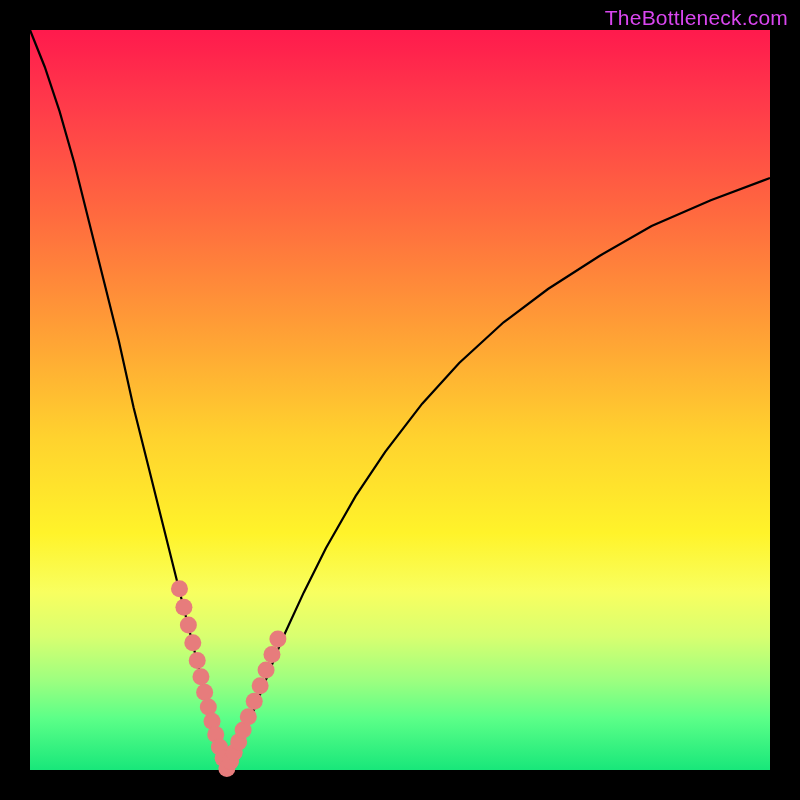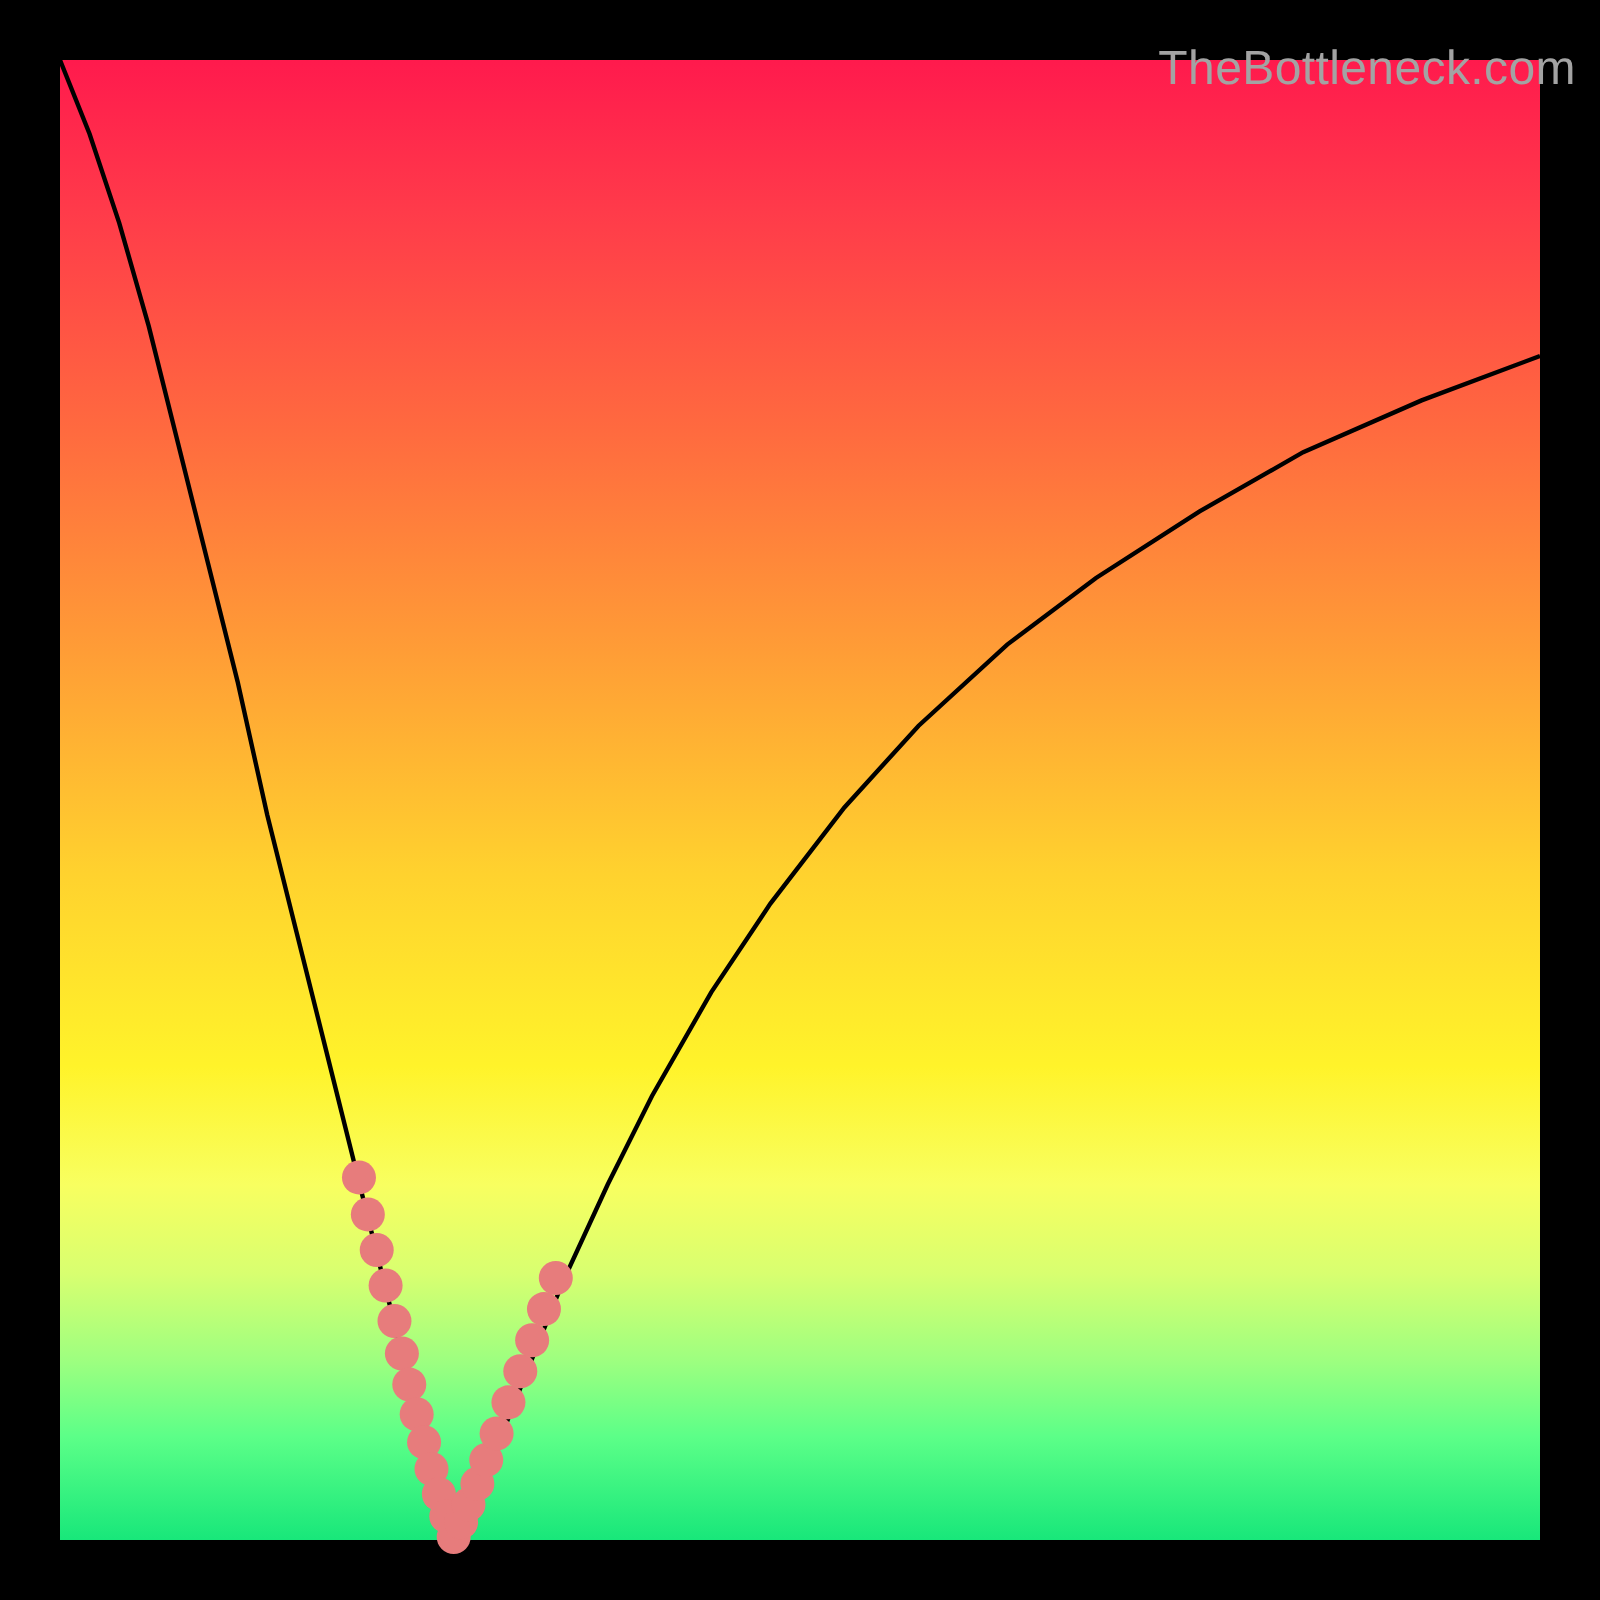--- a/index.html
+++ b/index.html
@@ -25,24 +25,24 @@
       #ffd22e 55%,
       #fff32a 68%,
       #f8ff60 76%,
       #d8ff70 82%,
       #9cff80 88%,
       #5cff88 93%,
       #18e77a 100%);
   }
   .watermark {
     position: absolute;
-    top: 21px;
+    top: 6px;
     right: 12px;
-    color: #a3a3a3;
-    font-size: 24px;
+    color: #d946ef;
+    font-size: 21px;
     font-weight: 400;
     letter-spacing: 0.2px;
     z-index: 10;
   }
   svg.plot {
     position: absolute;
     left: 30px;
     top: 30px;
     width: 740px;
     height: 740px;

